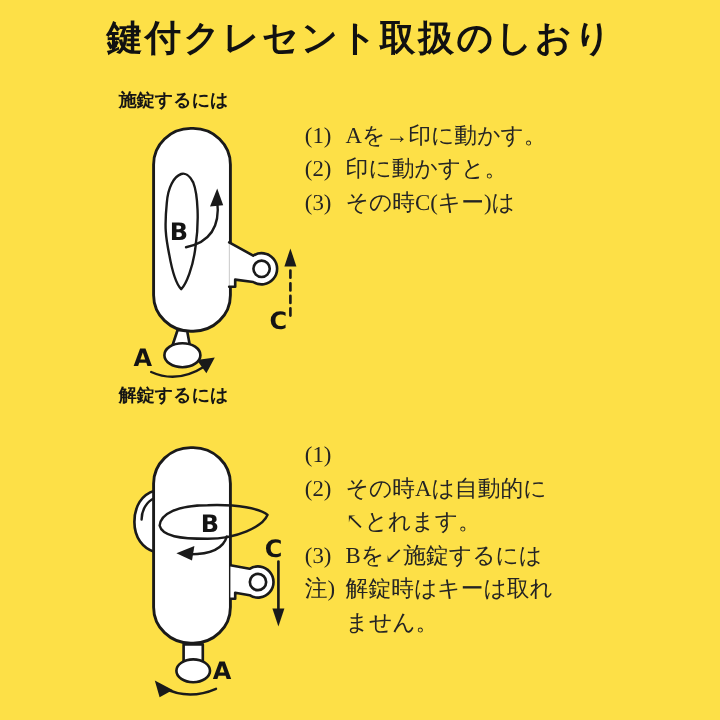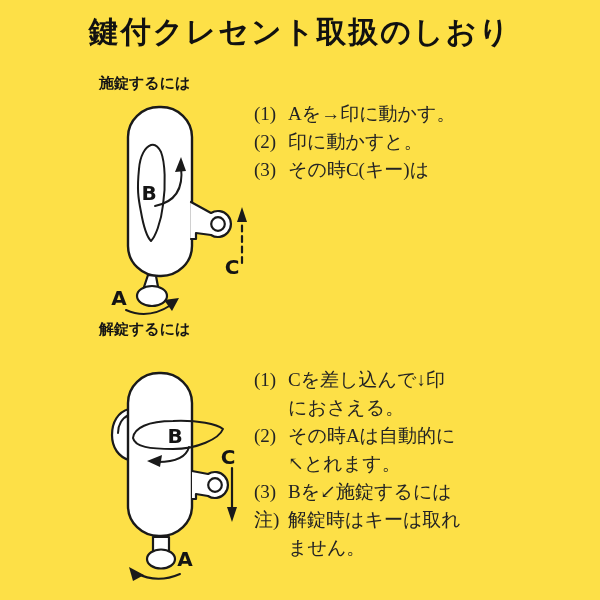--- a/index.html
+++ b/index.html
@@ -128,24 +128,20 @@
     <path d="M44,209 L48,223 L59,217 Z" class="hd"></path>
 
     <text x="90" y="85" class="lbl">B</text>
     <text x="143" y="106" class="lbl">C</text>
     <text x="100" y="208" class="lbl">A</text>
   </svg>
 
   <div class="steps steps-unlock">
     <div class="step">
       <span class="marker">(1)</span>
-      <span class="lines">
-        <span>Cを差し込んで↓印</span>
-        <span>におさえる。</span>
-      </span>
     </div>
     <div class="step">
       <span class="marker">(2)</span>
       <span class="lines">
         <span>その時Aは自動的に</span>
         <span>↖とれます。</span>
       </span>
     </div>
     <div class="step">
       <span class="marker">(3)</span>

